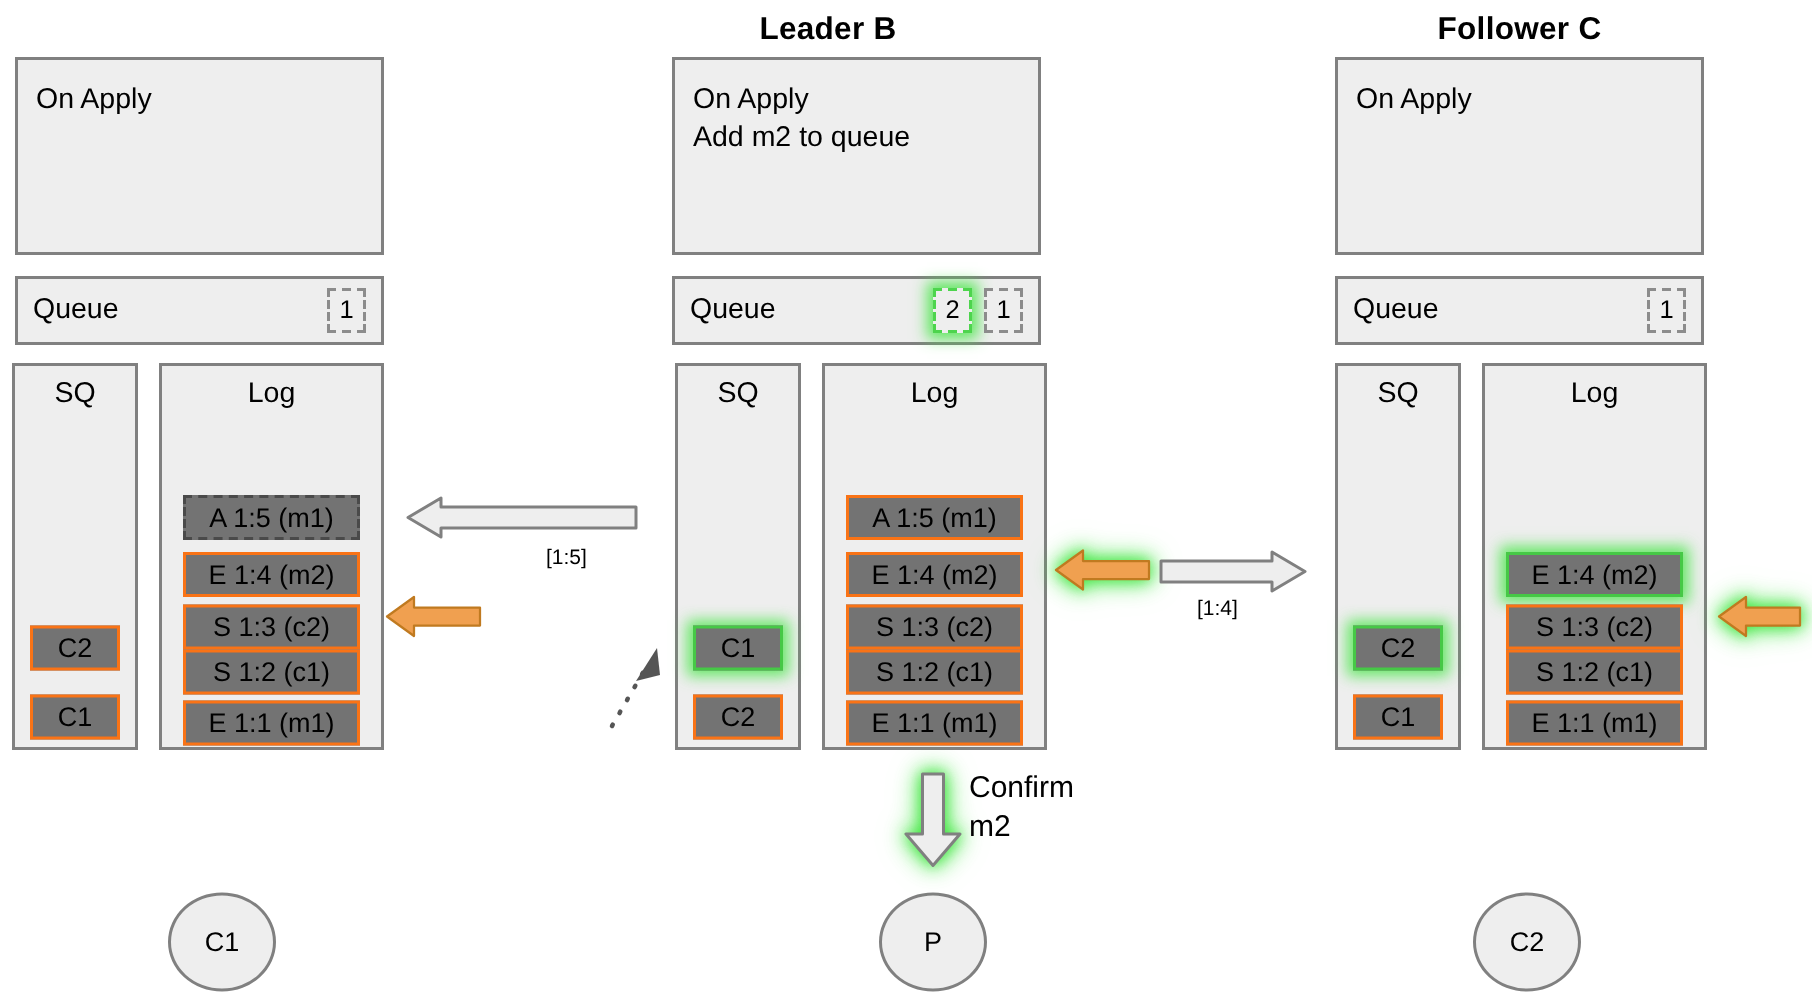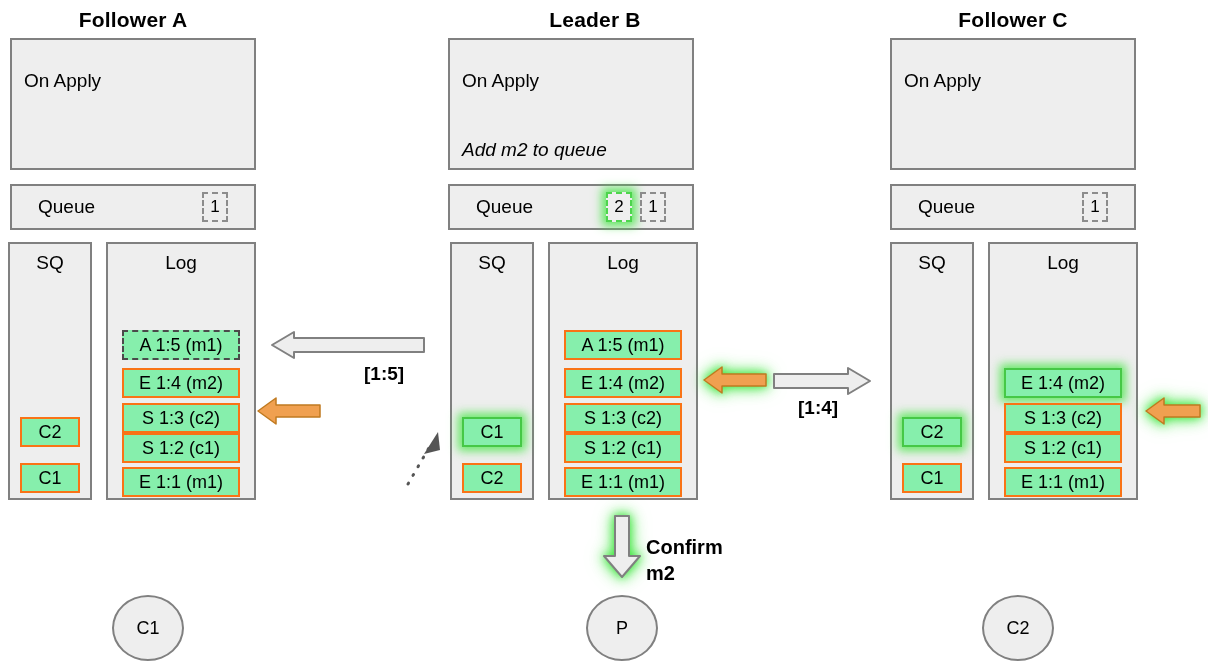--- a/index.html
+++ b/index.html
@@ -22,31 +22,31 @@
   }
 
   .panel{
     position:absolute;
     background:#eeeeee;
     border:2px solid #808080;
     box-sizing:border-box;
   }
 
   .onapply{
-    padding:28px 12px;
+    padding:14px 12px;
     line-height:25px;
     font-size:19px;
   }
-  .onapply .ital{font-style:italic;margin-top:44px;}
+  .onapply .ital{}
 
   .queue{
     display:flex;
     align-items:center;
     box-sizing:border-box;
-    padding:0 26px;
+    padding:0 10px;
   }
   .queue .qlabel{font-size:19px;}
   .qslots{margin-left:auto;display:flex;gap:8px;align-items:center;}
   .qbox{
     width:26px;height:30px;
     border:2px dashed #8c8c8c;
     background:#eeeeee;
     box-sizing:border-box;
     display:flex;align-items:center;justify-content:center;
     font-size:17px;
@@ -61,21 +61,21 @@
     left:0;right:0;top:8px;
     text-align:center;
     font-size:19px;
   }
 
   .stackbox{
     position:absolute;
     width:92px;height:30px;
     left:50%;
     transform:translateX(-50%);
-    background:#86efac;
+    background:#737373;
     border:2px solid #f97316;
     box-sizing:border-box;
     display:flex;align-items:center;justify-content:center;
     font-size:18px;
     white-space:nowrap;
   }
   .logbox{width:118px;}
   .stackbox.dashed{border-style:dashed;border-color:#4a4a4a;}
   .stackbox.hot{
     border-color:#46c846;
@@ -88,41 +88,39 @@
     border-radius:50%;
     background:#eeeeee;
     border:2px solid #808080;
     box-sizing:border-box;
     display:flex;align-items:center;justify-content:center;
     font-size:18px;
   }
 
   .arrowlabel{
     position:absolute;
-    font-size:19px;
-    white-space:nowrap;
-    font-weight:bold;
+    font-size:14px;
+    white-space:nowrap;
   }
   .arrowtext{
     position:absolute;
     font-size:20px;
     line-height:26px;
     white-space:nowrap;
   }
 
   .arrowwrap{position:absolute;}
   .arrowwrap.glow svg{filter:drop-shadow(0 0 5px rgba(60,230,60,.95)) drop-shadow(0 0 8px rgba(60,230,60,.75));}
   svg{display:block;overflow:visible;}
 </style>
 </head>
 <body>
 
 <div id="stage">
 
-  <div class="node-title" style="left:10px;top:8px;width:246px;">Follower A</div>
 
   <div class="panel onapply" style="left:10px;top:38px;width:246px;height:132px;">
     <div>On Apply</div>
   </div>
 
   <div class="panel queue" style="left:10px;top:184px;width:246px;height:46px;">
     <span class="qlabel">Queue</span>
     <span class="qslots">
       <span class="qbox">1</span>
     </span>
@@ -138,21 +136,21 @@
     <div class="colhead">Log</div>
     <div class="stackbox logbox dashed" style="top:86px;">A 1:5 (m1)</div>
     <div class="stackbox logbox" style="top:124px;">E 1:4 (m2)</div>
     <div class="stackbox logbox" style="top:159px;">S 1:3 (c2)</div>
     <div class="stackbox logbox" style="top:189px;">S 1:2 (c1)</div>
     <div class="stackbox logbox" style="top:223px;">E 1:1 (m1)</div>
   </div>
 
   <div class="ellipse" style="left:112px;top:595px;">C1</div>
 
-  <div class="node-title" style="left:472px;top:8px;width:246px;">Leader B</div>
+  <div class="node-title" style="left:429px;top:8px;width:246px;">Leader B</div>
 
   <div class="panel onapply" style="left:448px;top:38px;width:246px;height:132px;">
     <div>On Apply</div>
     <div class="ital">Add m2 to queue</div>
   </div>
 
   <div class="panel queue" style="left:448px;top:184px;width:246px;height:46px;">
     <span class="qlabel">Queue</span>
     <span class="qslots">
       <span class="qbox hot">2</span>
@@ -243,18 +241,18 @@
       <path d="M8,60 L30,22" stroke="#555555" stroke-width="3" stroke-linecap="round" stroke-dasharray="1 9" fill="none"></path>
       <polygon points="38,8 24,30 40,26" fill="#555555"></polygon>
     </svg>
   </div>
 
   <div class="arrowwrap glow" style="left:603px;top:516px;">
     <svg width="38" height="62" viewBox="0 0 38 62">
       <polygon points="12,0 26,0 26,40 37,40 19,61 1,40 12,40" fill="#eeeeee" stroke="#808080" stroke-width="2" stroke-linejoin="round"></polygon>
     </svg>
   </div>
-  <div class="arrowtext" style="left:646px;top:534px;font-weight:bold;">
+  <div class="arrowtext" style="left:646px;top:512px;">
     <div>Confirm</div>
     <div>m2</div>
   </div>
 
 </div>
 
 </body></html>

